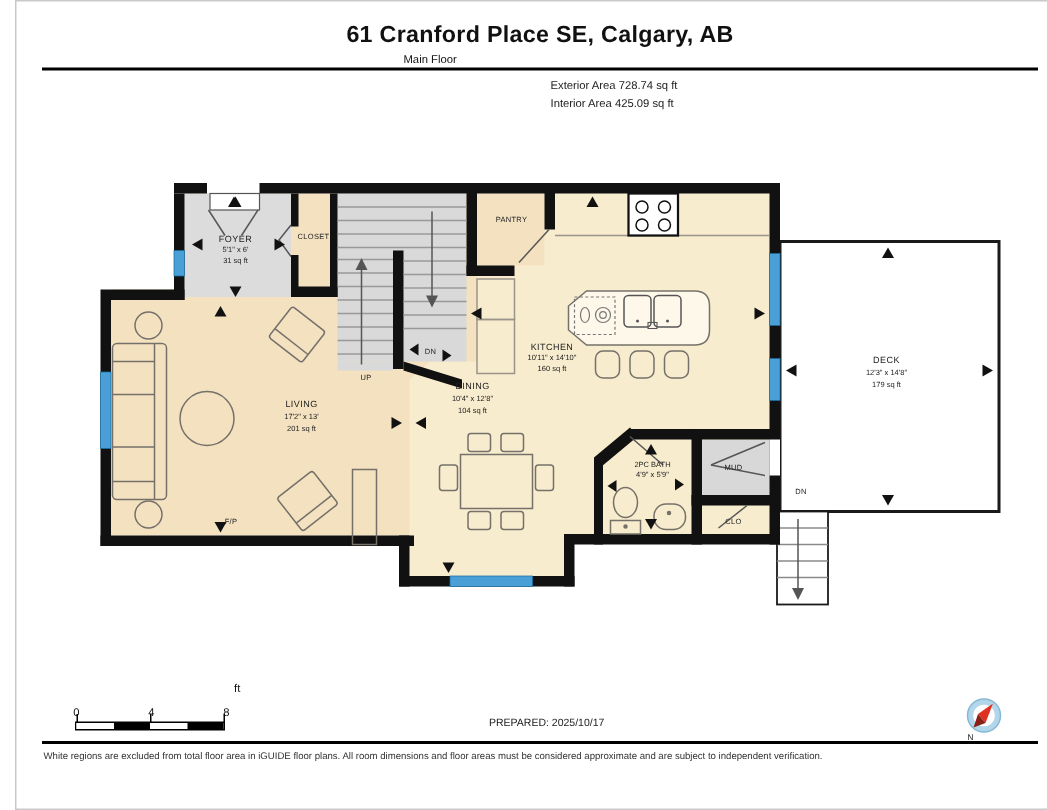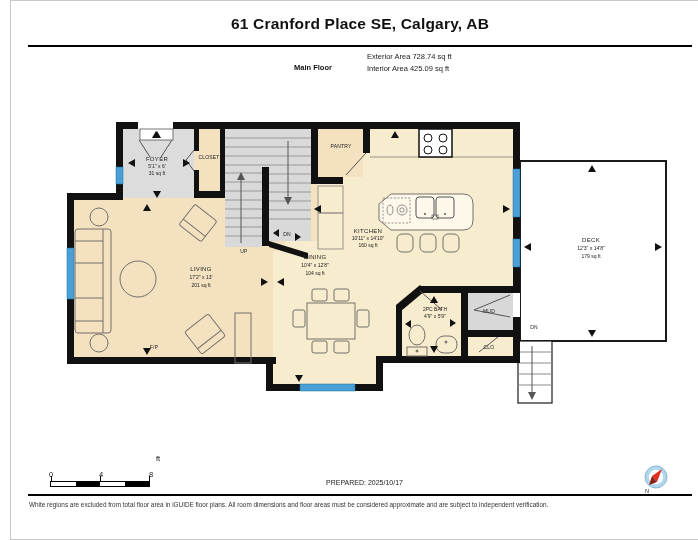--- a/index.html
+++ b/index.html
@@ -7,21 +7,21 @@
     position:relative;width:698px;height:540px;background:#ffffff;
     border:1px solid #c9c9c9;box-sizing:border-box;overflow:hidden;
     font-family:"Liberation Sans", sans-serif;color:#111;margin-left:10px;
   }
   .abs{position:absolute;}
   .title{
     top:14px;left:0;width:698px;text-align:center;
     font-size:15.5px;font-weight:bold;letter-spacing:.2px;
   }
   .title-rule{top:44px;left:17px;width:664px;height:2px;background:#000;}
-  .floor-label{top:62px;left:258px;width:88px;text-align:center;font-size:7.5px;font-weight:bold;}
+  .floor-label{top:34px;left:258px;width:88px;text-align:left;font-size:7.5px;font-weight:normal;}
   .area-line1{top:51px;left:356px;font-size:7.5px;color:#222;text-align:right;}
   .area-line2{top:63px;left:356px;font-size:7.5px;color:#222;}
   .plan-svg{top:0;left:0;}
   svg text{font-family:"Liberation Sans", sans-serif;fill:#222;}
   .room-name{font-size:6px;letter-spacing:.3px;}
   .room-sub{font-size:5px;}
   .tiny-label{font-size:5px;letter-spacing:.2px;}
   
   .scale-tick-label{position:absolute;top:-12px;font-size:7.5px;width:20px;margin-left:-10px;text-align:center;}
   .scalebar{top:480px;left:39px;width:100px;height:6px;border:1px solid #000;box-sizing:border-box;display:flex;}

